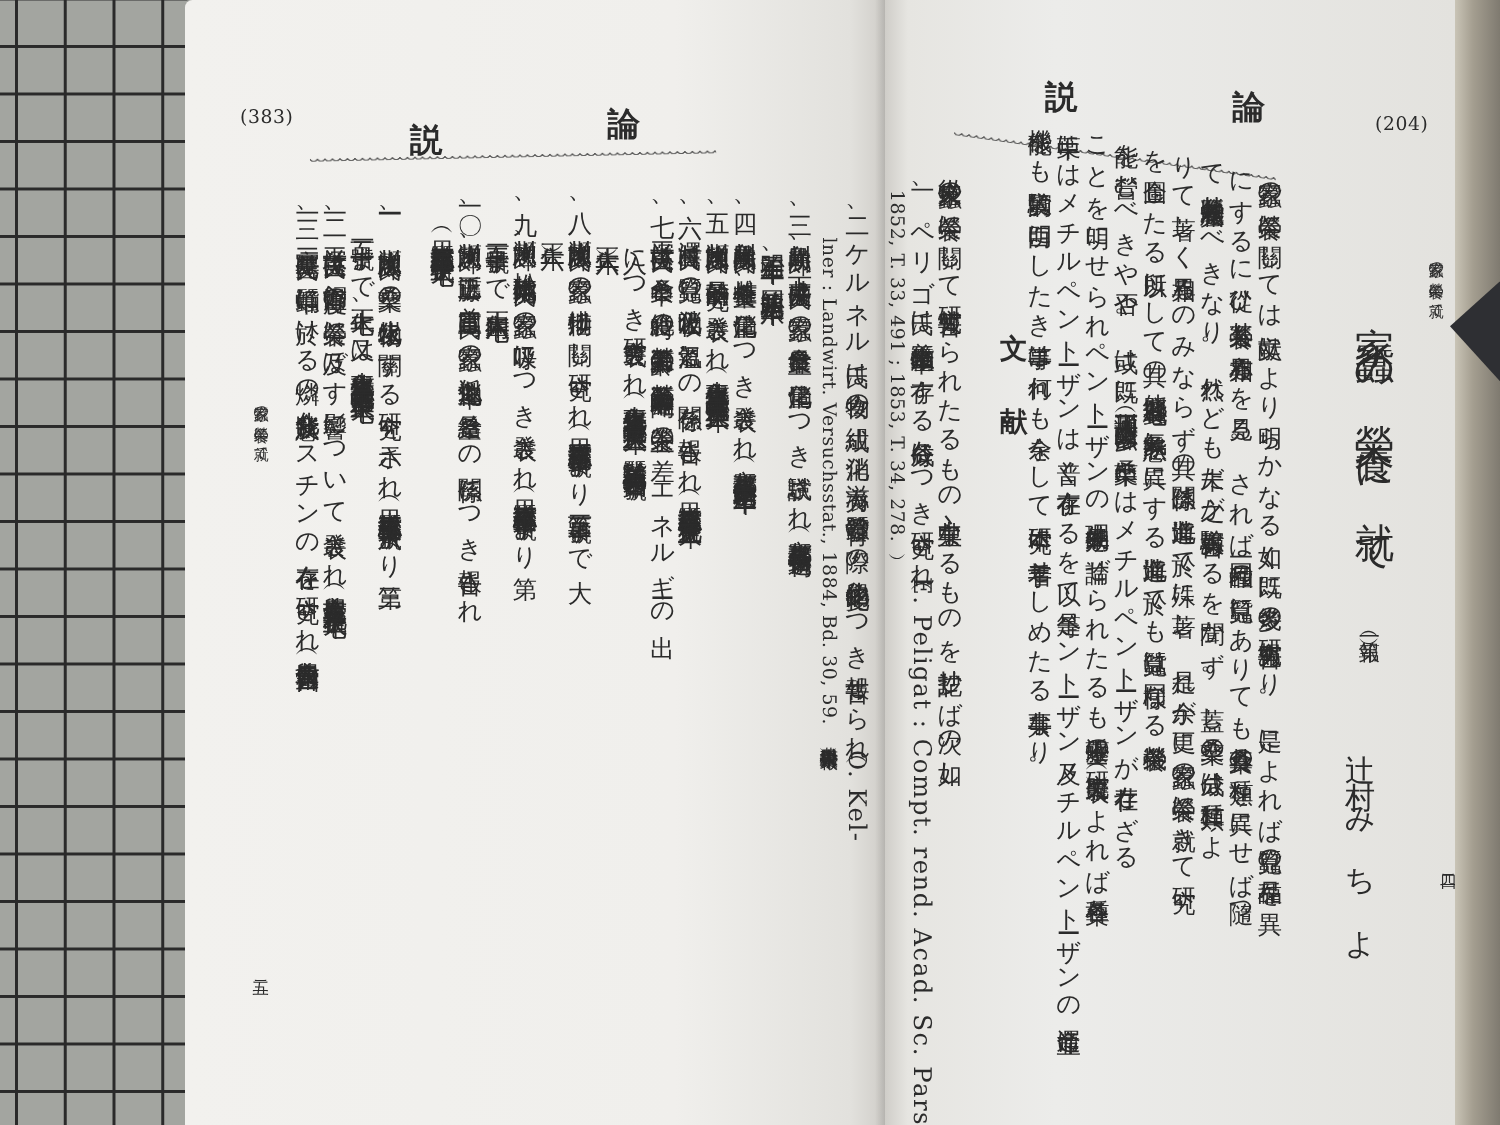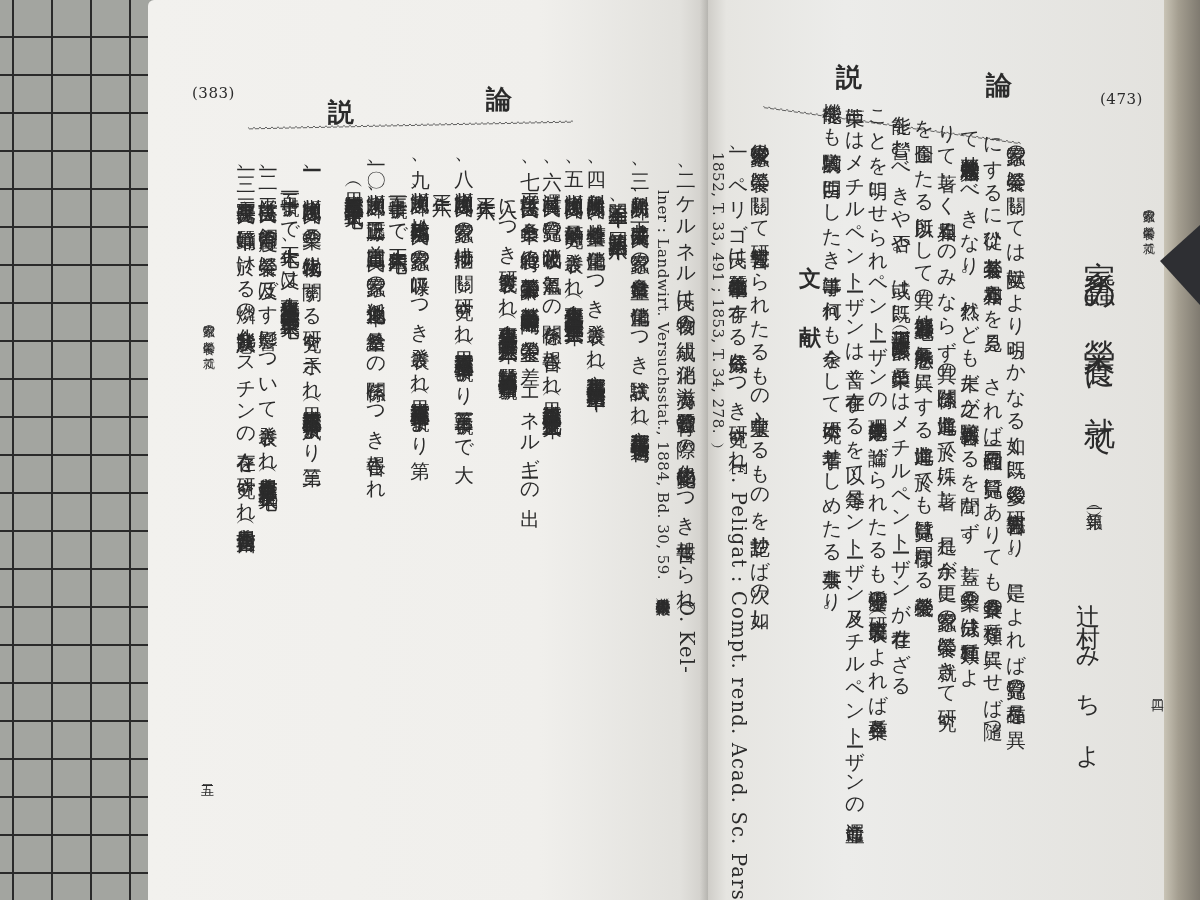--- a/index.html
+++ b/index.html
@@ -104,21 +104,21 @@
   <div class="col" style="left:132px; top:178px;">百二十一號まで大正七年、又は東京化學會誌第三十九帙二百四十五頁大正七年）</div>
   <div class="col" style="left:110px; top:160px;">一二、平塚英吉氏は飼育溫度の榮養に及ぼす影響について發表され（農學會報第百九十二號大正七年）</div>
   <div class="col" style="left:88px; top:160px;">一三、三室戸善光氏は蠶蛹中に於ける燐の化合狀態及シスチンの存在を研究され（農學會報第二百四</div>
 </div>
 
 <div class="gutter"></div>
 
 <div class="page page-right">
   <div class="abs header-char" style="left:278px; top:68px;">論</div>
   <div class="abs header-char" style="left:128px; top:60px;">説</div>
-  <div class="abs pageno" style="left:392px; top:90px;">(473)</div>
+  <div class="abs pageno" style="left:392px; top:90px;">(204)</div>
   <div class="wavy" style="left:55px; top:105px; width:260px; transform:rotate(8deg); transform-origin:left center;"></div>
 
   <div class="abs vert running" style="left:432px; top:200px;">家蠶の榮養に就て</div>
   <div class="abs vert title-char" style="left:370px; top:235px;">家蠶の榮養に就て</div>
   <div class="abs vert subtitle" style="left:376px; top:500px;">（第一報）</div>
   <div class="abs vert author" style="left:364px; top:585px;">辻村みちよ</div>
   <div class="abs vert folio" style="left:440px; top:690px;">二四</div>
 
   <div class="col" style="left:298px; top:130px;">家蠶の榮養に關しては文献により明らかなる如く既に幾多の研究報告あり。是によれば蠶兒の品種を異</div>
   <div class="col" style="left:275px; top:123px;">にするに從ひ其榮養も亦相異るを見る。されば同一品種の蠶兒にありても其食桑の種類を異にせば隨つ</div>

